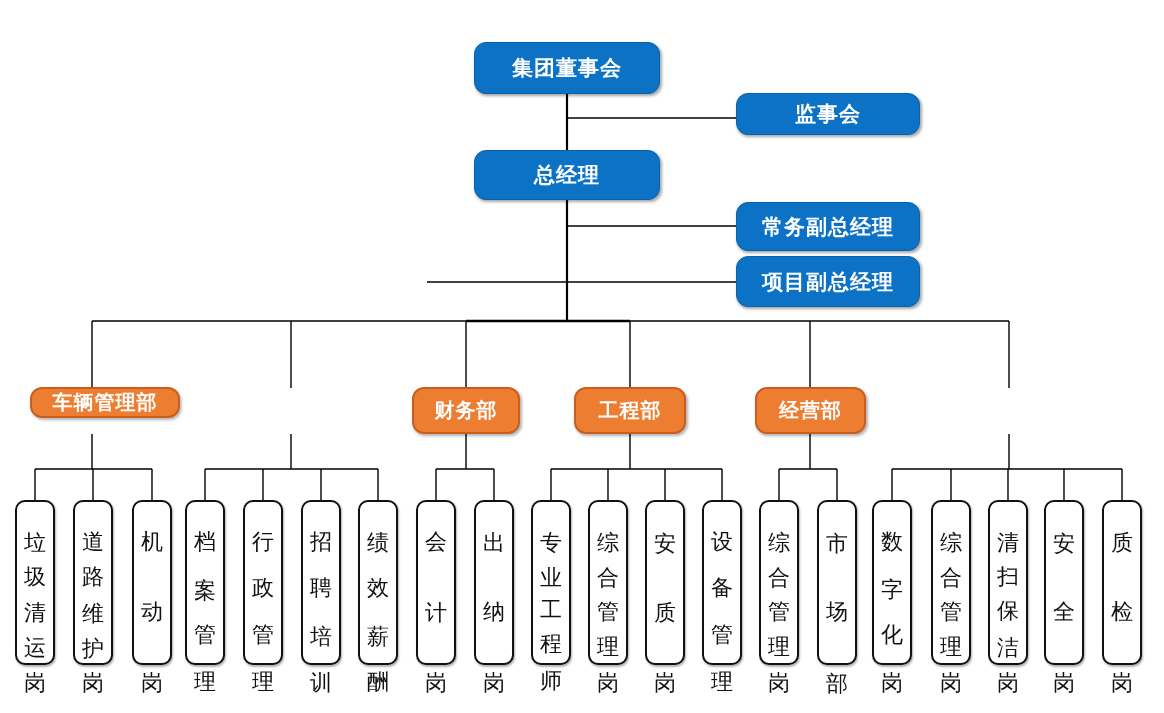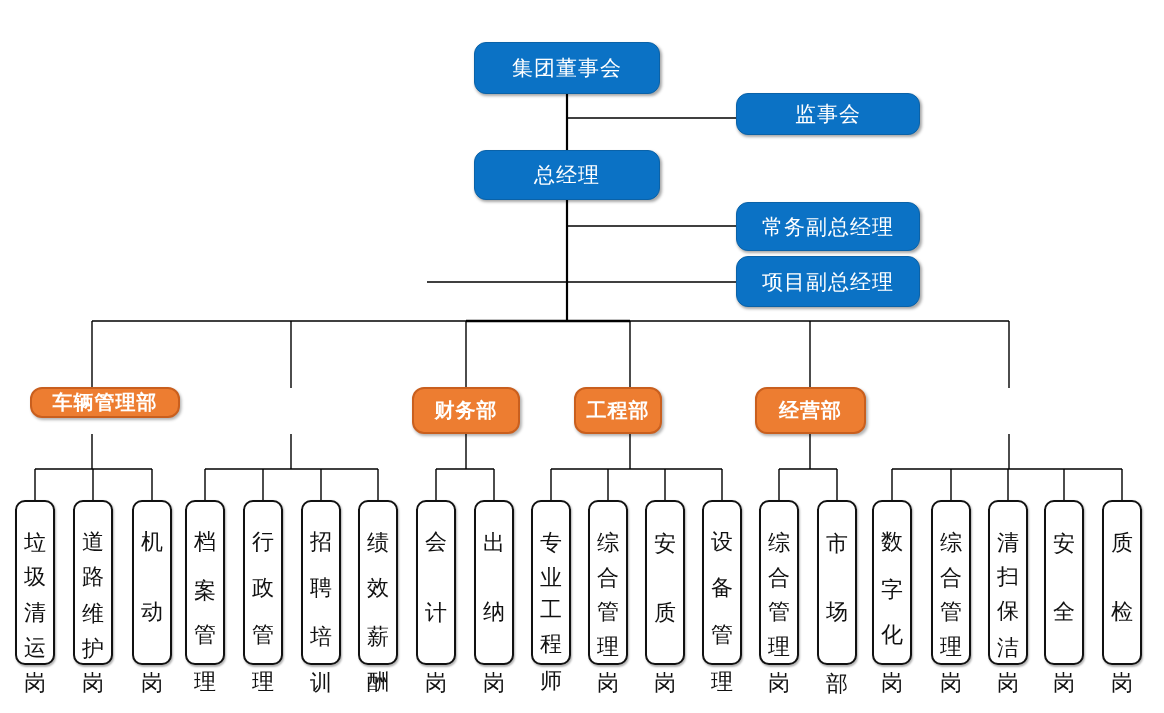--- a/index.html
+++ b/index.html
@@ -28,21 +28,21 @@
     justify-content: center;
     box-sizing: border-box;
     text-align: center;
   }
   .blue {
     background: var(--blue, #0B72C5);
     border: 1.5px solid var(--blue_border, #0A62A8);
     border-radius: 12px;
     color: var(--text_on_color, #ffffff);
     font-size: 21px;
-    font-weight: normal;
+    font-weight: bold;
     letter-spacing: 1px;
     box-shadow: 1.5px 2px 3px rgba(0,0,0,0.35);
   }
   .dept {
     background: var(--orange, #ED7D31);
     border: 2px solid var(--orange_border, #C95F1E);
     border-radius: 12px;
     color: var(--text_on_color, #ffffff);
     font-size: 20px;
     font-weight: bold;
@@ -145,21 +145,21 @@
   <div class="node blue" style="left:736px;top:256px;width:184px;height:51px">
     <span class="lbl">项目副总经理</span>
   </div>
 
   <div class="node dept" style="left:30px;top:387px;width:150px;height:31px">
     <span class="lbl">车辆管理部</span>
   </div>
   <div class="node dept" style="left:412px;top:387px;width:108px;height:47px">
     <span class="lbl">财务部</span>
   </div>
-  <div class="node dept" style="left:574px;top:387px;width:88px;height:47px">
+  <div class="node dept" style="left:574px;top:387px;width:112px;height:47px">
     <span class="lbl">工程部</span>
   </div>
   <div class="node dept" style="left:755px;top:387px;width:111px;height:47px">
     <span class="lbl">经营部</span>
   </div>
 
   <div class="node pos" style="left:15px">
     <span class="lbl vlabel">垃圾清运岗</span>
   </div>
   <div class="node pos" style="left:73px">

